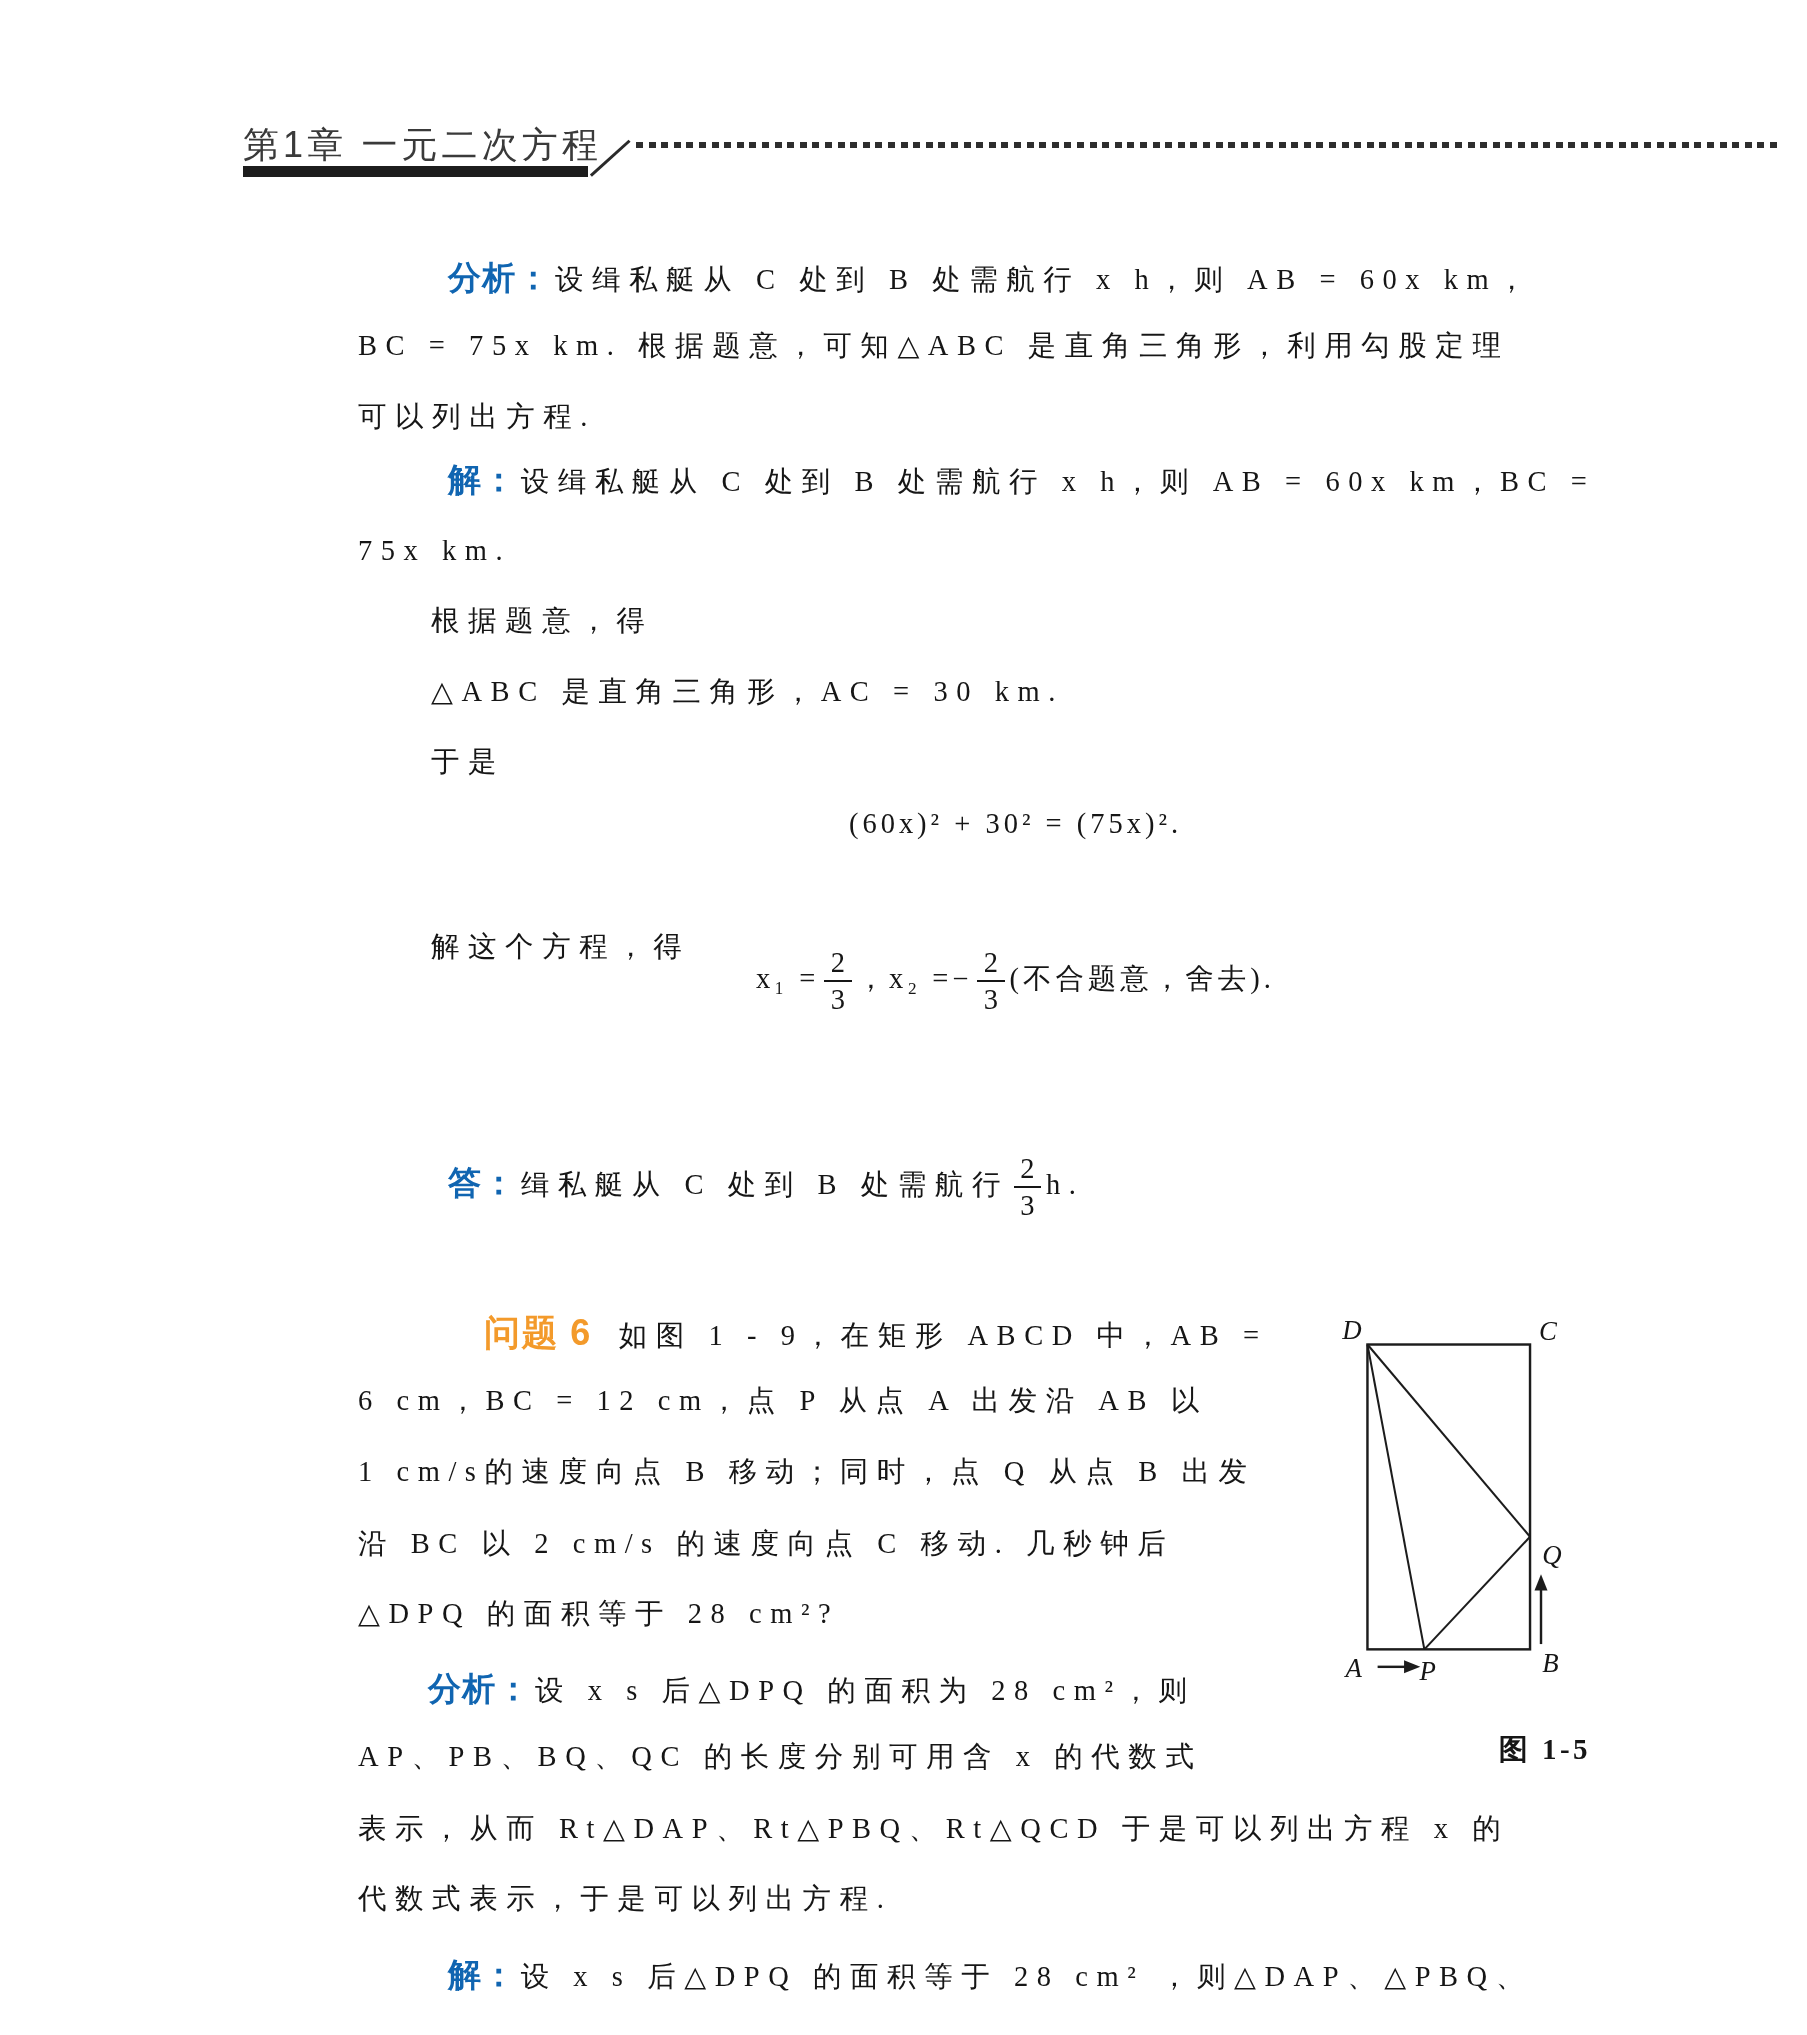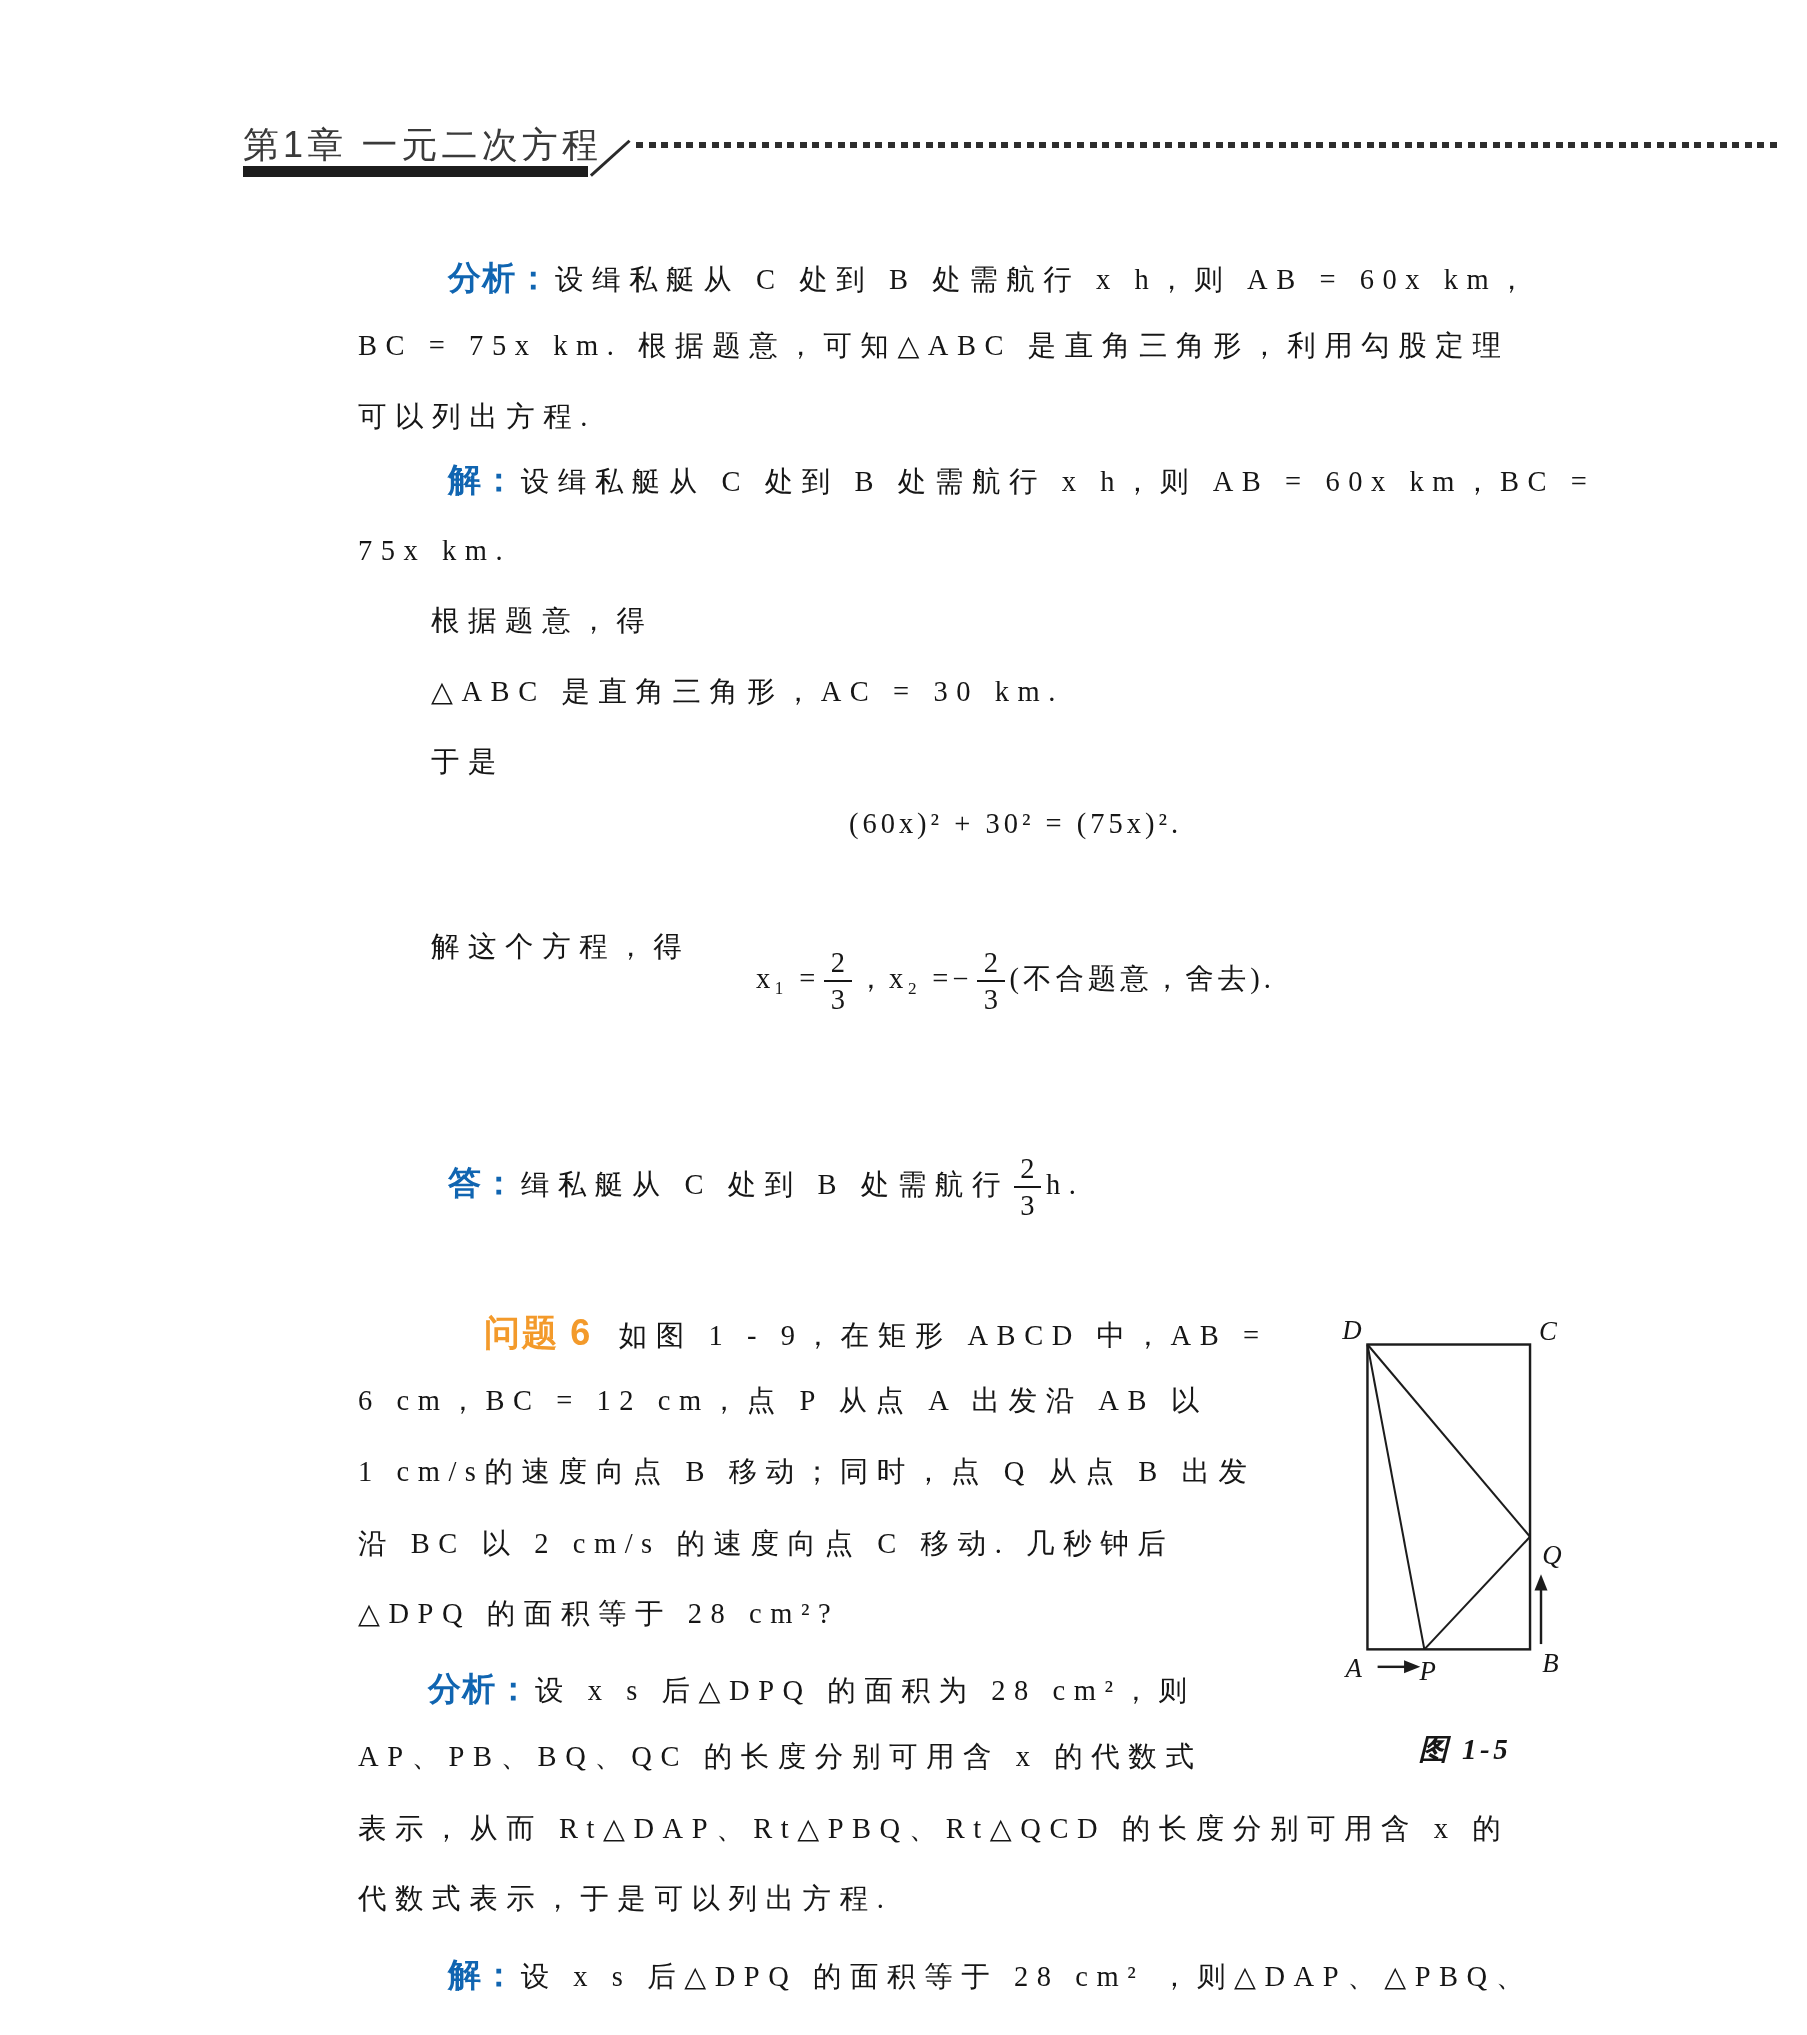--- a/index.html
+++ b/index.html
@@ -24,22 +24,22 @@
           font-size:36px;letter-spacing:0.04em;margin-right:27px;margin-left:36px;}
   .eq{position:absolute;left:360px;width:1311px;text-align:center;white-space:nowrap;
       font-size:28.5px;letter-spacing:0.14em;}
   .frac{display:inline-block;vertical-align:-0.72em;text-align:center;letter-spacing:0;margin:0 4.9px;}
   .frac .fn{display:block;padding:0 6.5px 2.4px;border-bottom:2.4px solid #161616;line-height:1.05;}
   .frac .fd{display:block;padding:2.4px 6.5px 0;line-height:1.05;}
 
   
   .figure-box{position:absolute;left:1339px;top:1314px;width:252px;height:472px;}
   .figure-box svg{display:block;}
-  .fig-caption{position:absolute;left:0;top:416px;width:100%;text-align:center;
-               font-size:29px;font-weight:bold;letter-spacing:0.12em;color:#161616;font-style:italic;}
+  .fig-caption{position:absolute;left:0;top:416px;width:100%;text-align:right;
+               font-size:29px;font-weight:bold;letter-spacing:0.12em;color:#161616;}
 </style>
 </head>
 <body>
 
 <div class="page">
 
   <div class="chapter-title">第1章  一元二次方程</div>
   <div class="chapter-bar"></div>
   <div class="chapter-slash"></div>
   <div class="chapter-dashes"></div>
@@ -75,21 +75,21 @@
   </div>
   <div class="line" style="top:1383px;left:358px">6 cm，BC = 12 cm，点 P 从点 A 出发沿 AB 以</div>
   <div class="line" style="top:1454px;left:358px">1 cm/s的速度向点 B 移动；同时，点 Q 从点 B 出发</div>
   <div class="line" style="top:1526px;left:358px">沿 BC 以 2 cm/s 的速度向点 C 移动. 几秒钟后</div>
   <div class="line" style="top:1596px;left:358px">△DPQ 的面积等于 28 cm²?</div>
 
   <div class="line" style="top:1668px;left:428px">
     <span class="lbl">分析：</span><span>设 x s 后△DPQ 的面积为 28 cm²，则</span>
   </div>
   <div class="line" style="top:1739px;left:358px">AP、PB、BQ、QC 的长度分别可用含 x 的代数式</div>
-  <div class="line" style="top:1811px;left:358px">表示，从而 Rt△DAP、Rt△PBQ、Rt△QCD 的长度分别可用含 x 的</div>
+  <div class="line" style="top:1811px;left:358px">表示，从而 Rt△DAP、Rt△PBQ、Rt△QCD 于是可以列出方程 x 的</div>
   <div class="line" style="top:1881px;left:358px">代数式表示，于是可以列出方程.</div>
 
   <div class="line" style="top:1954px;left:448px">
     <span class="lbl">解：</span><span>设 x s 后△DPQ 的面积等于 28 cm² ，则△DAP、△PBQ、</span>
   </div>
 
   <div class="figure-box">
     <svg width="252" height="374" viewBox="0 0 620 920">
       <rect x="70" y="75" width="400" height="750" fill="none" stroke="#1c1c1c" stroke-width="6"></rect>
       <line x1="70" y1="75" x2="210" y2="825" stroke="#1c1c1c" stroke-width="5"></line>

